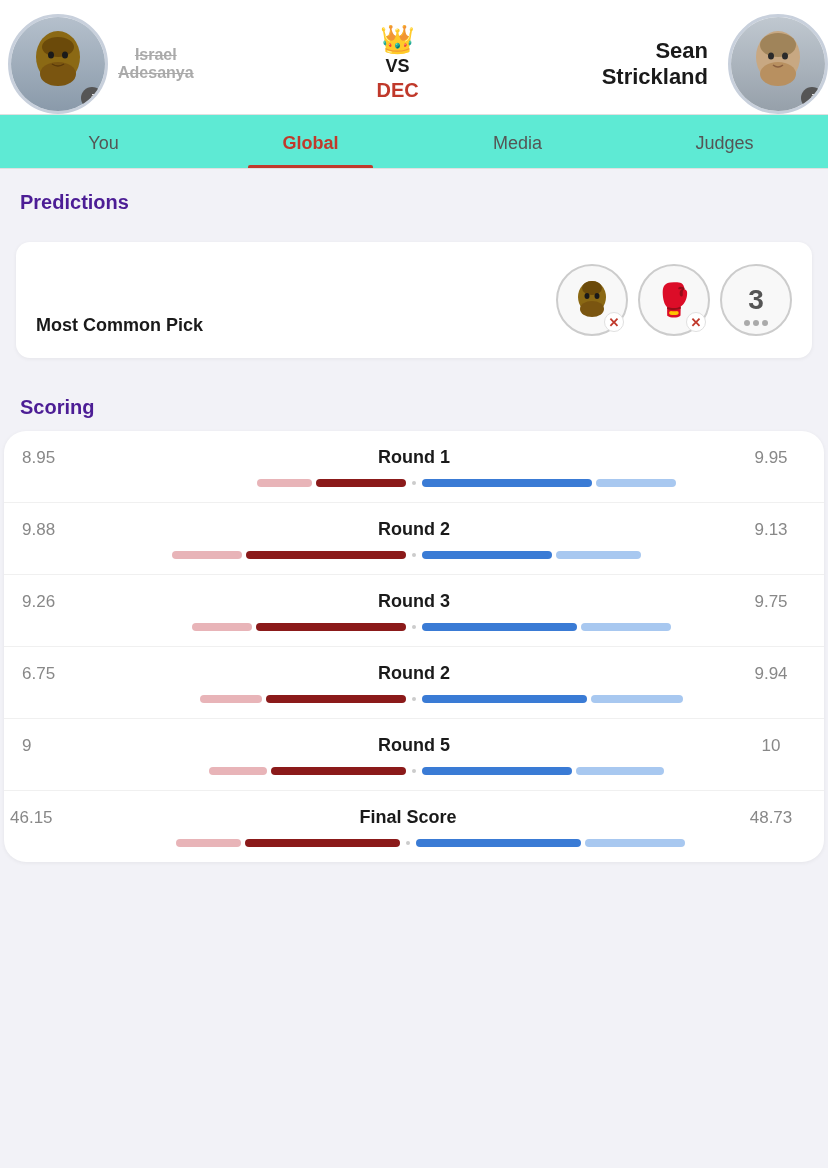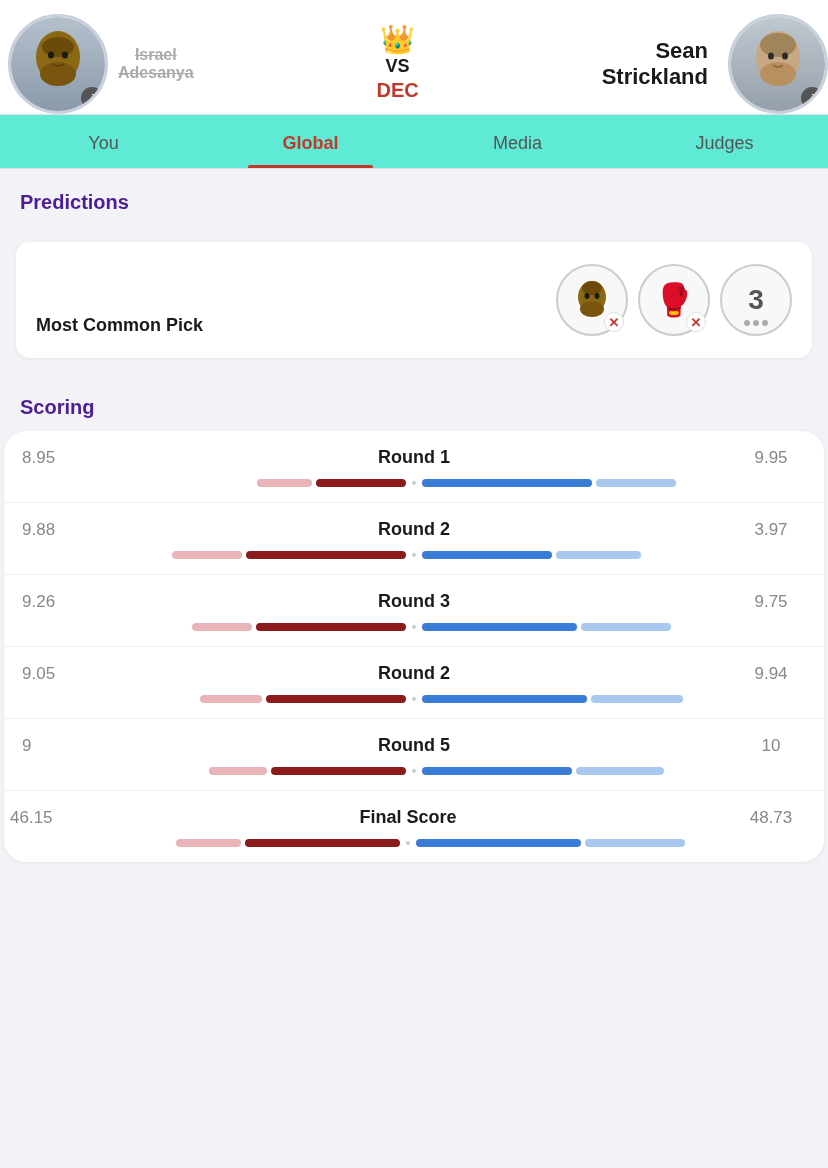--- a/index.html
+++ b/index.html
@@ -410,21 +410,21 @@
         <div class="bar bar-blue-dark" style="width:170px;"></div>
         <div class="bar bar-blue-light" style="width:80px;"></div>
       </div>
     </div>
   </div>
 
   <div class="score-row">
     <div class="score-top">
       <div class="score-left">9.88</div>
       <div class="score-label">Round 2</div>
-      <div class="score-right">3.97</div>
+      <div class="score-right">9.13</div>
     </div>
     <div class="bars-container">
       <div class="bar-left-group">
         <div class="bar bar-red-light" style="width:70px;"></div>
         <div class="bar bar-red-dark" style="width:160px;"></div>
       </div>
       <div class="center-dot"></div>
       <div class="bar-right-group">
         <div class="bar bar-blue-dark" style="width:130px;"></div>
         <div class="bar bar-blue-light" style="width:85px;"></div>
@@ -446,21 +446,21 @@
       <div class="center-dot"></div>
       <div class="bar-right-group">
         <div class="bar bar-blue-dark" style="width:155px;"></div>
         <div class="bar bar-blue-light" style="width:90px;"></div>
       </div>
     </div>
   </div>
 
   <div class="score-row">
     <div class="score-top">
-      <div class="score-left">9.05</div>
+      <div class="score-left">6.75</div>
       <div class="score-label">Round 2</div>
       <div class="score-right">9.94</div>
     </div>
     <div class="bars-container">
       <div class="bar-left-group">
         <div class="bar bar-red-light" style="width:62px;"></div>
         <div class="bar bar-red-dark" style="width:140px;"></div>
       </div>
       <div class="center-dot"></div>
       <div class="bar-right-group">

